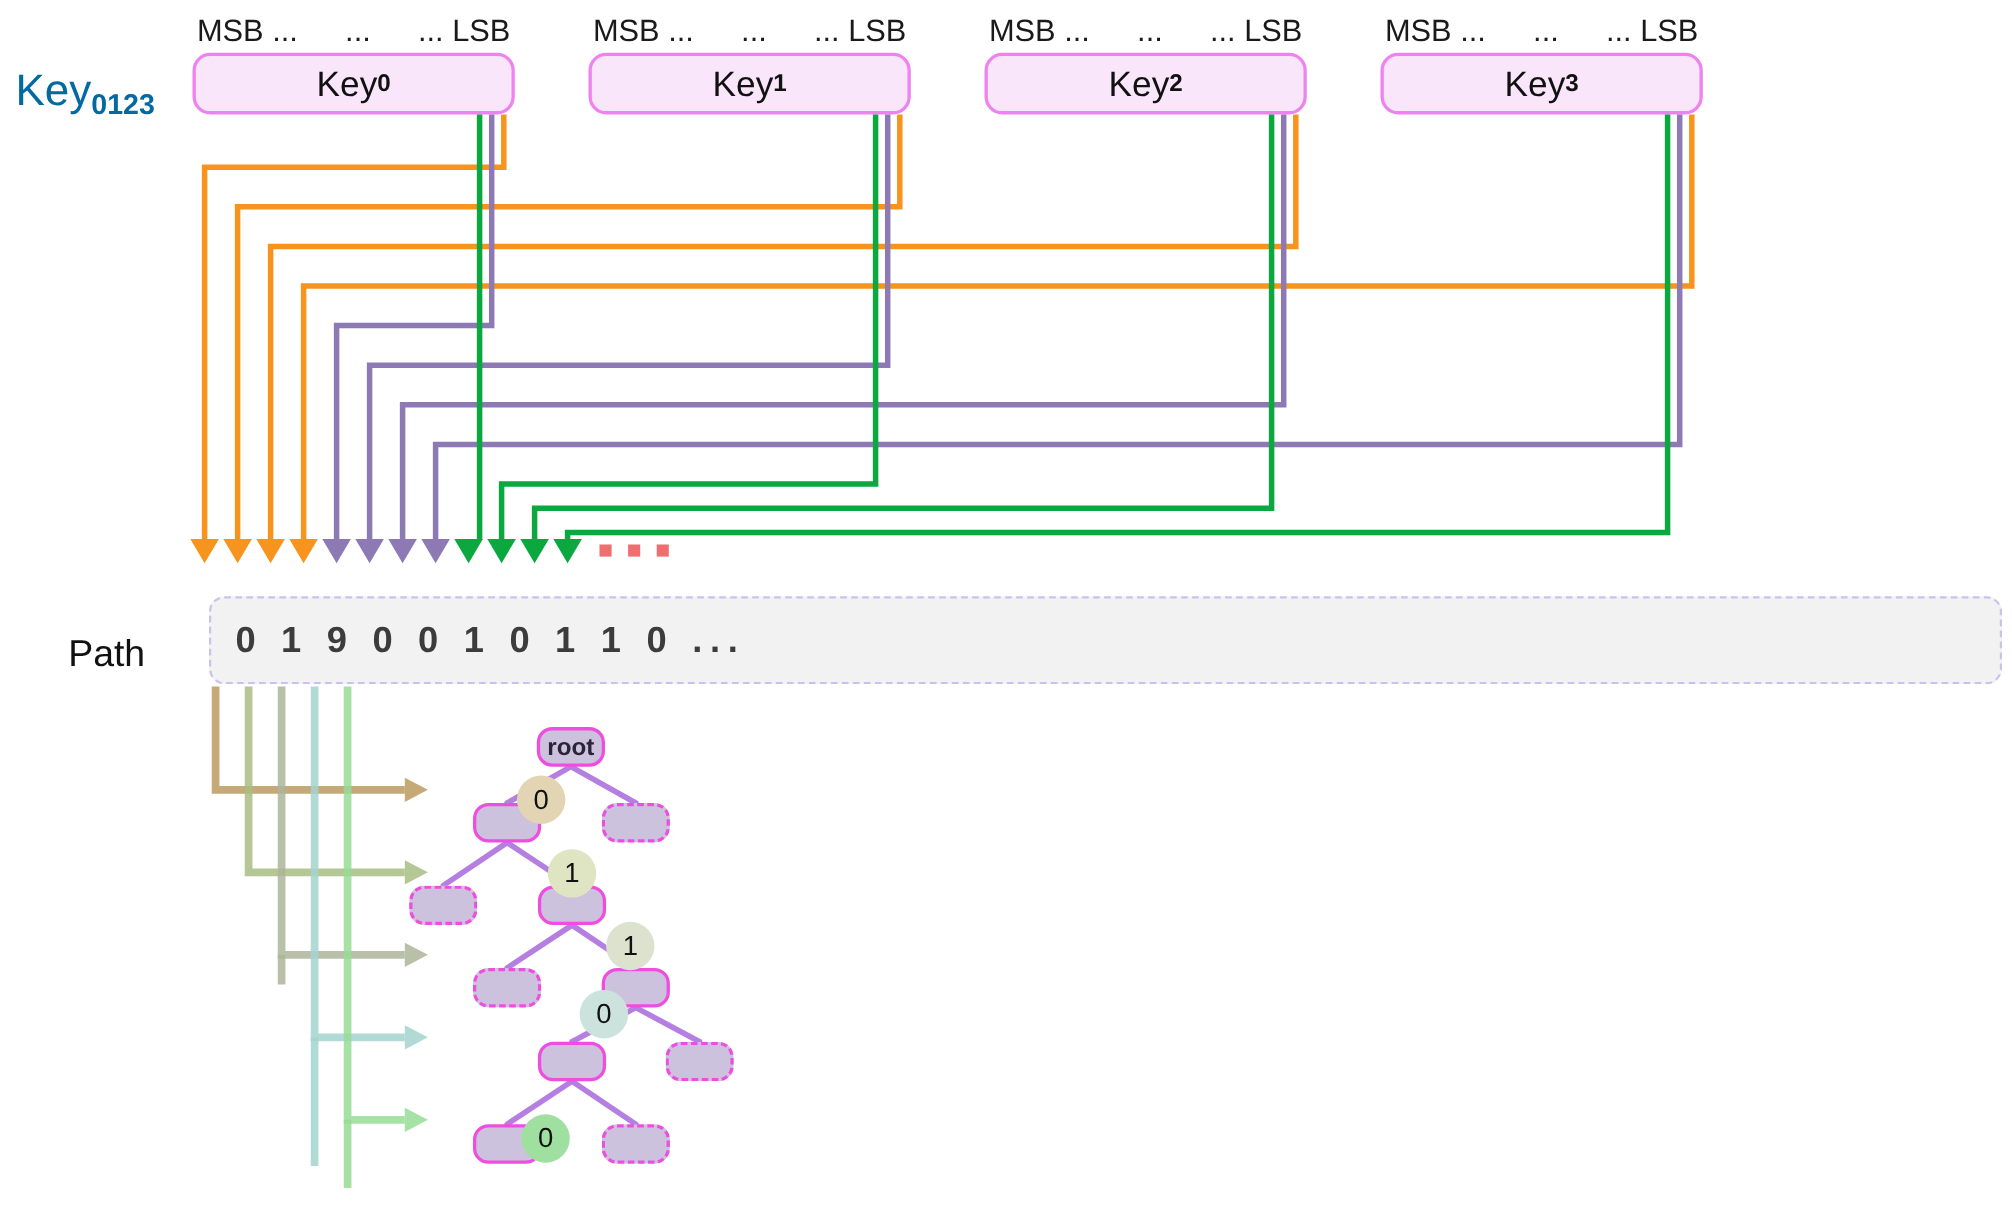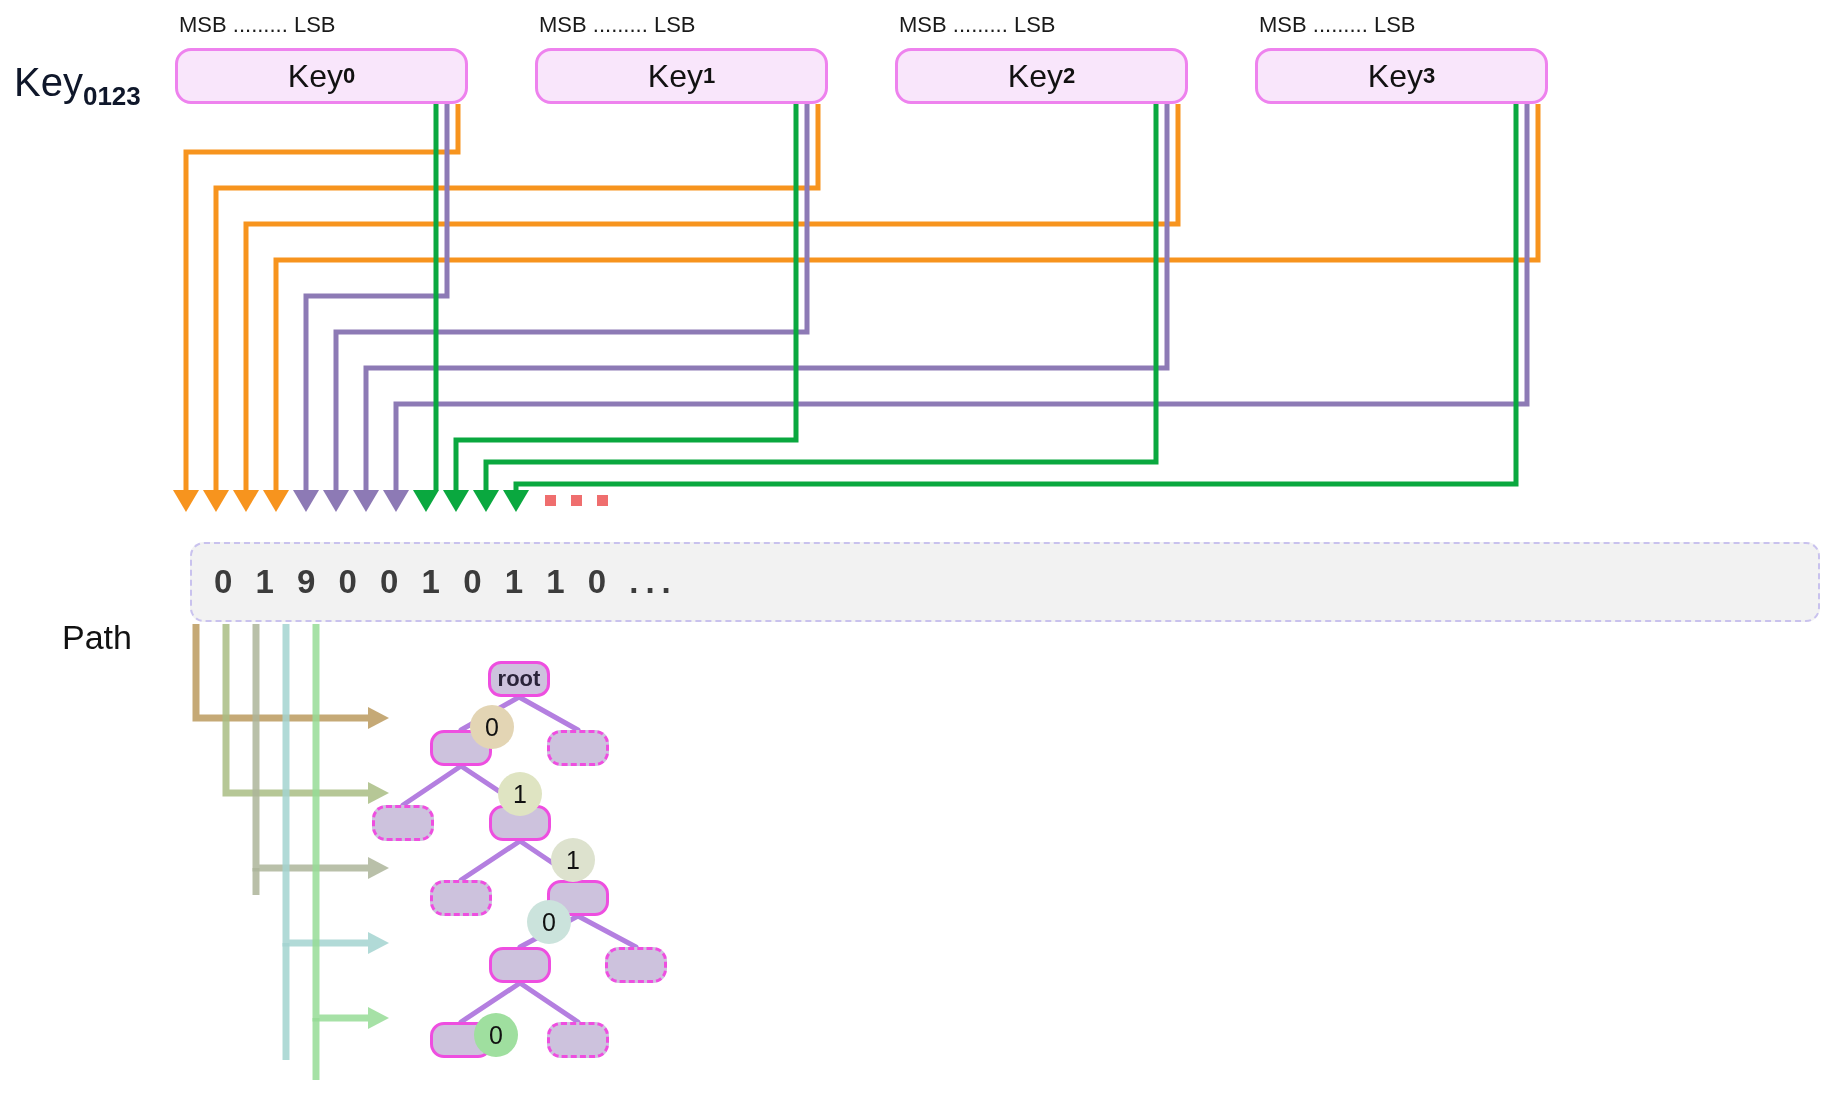--- a/index.html
+++ b/index.html
@@ -2,34 +2,34 @@
 <html><head>
 <meta charset="utf-8">
 <style>
   html,body{margin:0;padding:0;background:#ffffff;}
   body{width:1829px;height:1120px;position:relative;overflow:hidden;
        font-family:"Liberation Sans","DejaVu Sans",sans-serif;color:#111;}
 
   #stage{position:absolute;left:0;top:0;width:1829px;height:1120px;}
 
   
-  .keys-label{position:absolute;font-size:40px;color:#0f172a;white-space:nowrap;text-align:center;}
+  .keys-label{position:absolute;font-size:40px;color:#0369a1;white-space:nowrap;text-align:center;}
   .keys-label sub{font-size:26px;font-weight:bold;}
 
-  .bitlabels{position:absolute;display:flex;
-             font-size:22px;color:#1a1a1a;}
+  .bitlabels{position:absolute;display:flex;justify-content:space-between;
+             font-size:28px;color:#1a1a1a;}
   .bitlabels span{white-space:nowrap;}
 
   .keybox{position:absolute;border:3px solid #ee82ee;border-radius:16px;
           background:#f9e6fb;display:flex;align-items:center;justify-content:center;
           font-size:32px;color:#111;box-sizing:border-box;}
   .keybox sub{font-size:22px;font-weight:bold;}
 
   
-  .path-label{position:absolute;font-size:34px;color:#111;margin-top:43px;}
+  .path-label{position:absolute;font-size:34px;color:#111;}
   .path-strip{position:absolute;border:2px dashed #c9c2ee;border-radius:14px;
               background:#f2f2f2;box-sizing:border-box;display:flex;align-items:center;}
   .path-bits{font-size:33px;font-weight:bold;color:#3c3c3c;letter-spacing:7px;
              padding-left:22px;white-space:nowrap;font-family:"Liberation Sans",sans-serif;}
 
   
   svg.layer{position:absolute;left:0;top:0;width:1829px;height:1120px;overflow:visible;}
 
   
   .node{position:absolute;box-sizing:border-box;border-radius:14px;background:#cdc2dd;}
@@ -156,21 +156,21 @@
         <polyline points="316,624 316,1018 368,1018" fill="none" stroke="#96dc96" stroke-width="7" opacity="0.85"></polyline>
         <polygon points="368,1007 368,1029 389,1018" fill="#96dc96" opacity="0.85"></polygon>
         <line x1="316" y1="1018" x2="316" y2="1018" stroke="#96dc96" stroke-width="7" opacity="0.85"></line>
       </g>
       <line x1="256" y1="868" x2="256" y2="895" stroke="#adb59a" stroke-width="7" opacity="0.85"></line>
       <line x1="286" y1="943" x2="286" y2="1060" stroke="#a3d4d0" stroke-width="7" opacity="0.85"></line>
       <line x1="316" y1="1018" x2="316" y2="1080" stroke="#96dc96" stroke-width="7" opacity="0.85"></line>
     </svg>
 
   <div id="tree-host">
-      <div class="node solid root" style="left: 488px; top: 661px; width: 62px; height: 36px; border-radius: 13px;">
+      <div class="node solid root" style="left: 488px; top: 661px; width: 62px; height: 36px;">
         <span>root</span>
       </div>
       <div class="node solid" style="left: 430px; top: 730px; width: 62px; height: 36px;"></div>
       <div class="node ghost" style="left: 547px; top: 730px; width: 62px; height: 36px;"></div>
       <div class="node ghost" style="left: 372px; top: 805px; width: 62px; height: 36px;"></div>
       <div class="node solid" style="left: 489px; top: 805px; width: 62px; height: 36px;"></div>
       <div class="node ghost" style="left: 430px; top: 880px; width: 62px; height: 36px;"></div>
       <div class="node solid" style="left: 547px; top: 880px; width: 62px; height: 36px;"></div>
       <div class="node solid" style="left: 489px; top: 947px; width: 62px; height: 36px;"></div>
       <div class="node ghost" style="left: 605px; top: 947px; width: 62px; height: 36px;"></div>

